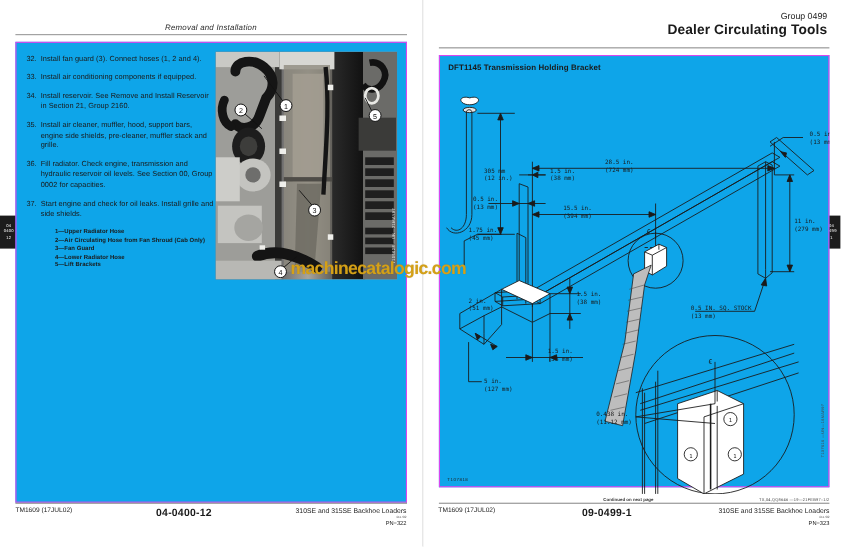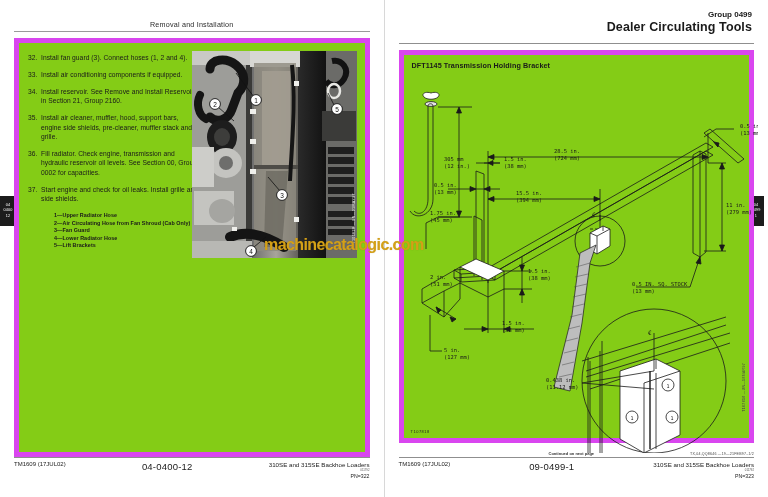--- a/index.html
+++ b/index.html
@@ -17,34 +17,34 @@
   
   .frame{position:absolute;left:14px;right:14px;top:10px;bottom:40px;}
 
   
   .runhead{
     position:absolute;left:0;right:0;top:0;height:22px;
     border-bottom:1px solid #9a9a9a;
     display:flex;align-items:flex-end;justify-content:center;
     padding-bottom:2px;box-sizing:border-box;
   }
-  .runhead span{font-size:7.2px;letter-spacing:.2px;color:#2b2b2b;margin-top:29px;}
+  .runhead span{font-style:italic;font-size:7.2px;letter-spacing:.2px;color:#2b2b2b;margin-top:29px;}
 
   .runhead-right{
     position:absolute;left:0;right:0;top:0;height:34px;
     border-bottom:1px solid #8f8f8f;
     box-sizing:border-box;text-align:right;padding-right:2px;
   }
-  .grp{font-size:8px;font-weight:bold;line-height:10px;display:block;}
+  .grp{font-size:8px;font-weight:normal;line-height:10px;display:block;}
   .grptitle{font-size:12.5px;font-weight:bold;line-height:14px;display:block;letter-spacing:.1px;}
 
   
   .bodybox{
     position:absolute;left:0;right:0;top:28px;bottom:0;
-    border:5px solid #d946ef;box-sizing:border-box;background:#84cc16;
+    border:1px solid #d946ef;box-sizing:border-box;background:#0ea5e9;
   }
   .bodybox.right{top:40px;bottom:14px;}
 
   
   .steps{position:absolute;left:9px;top:10px;width:172px;}
   .step{display:flex;margin-bottom:7.5px;}
   .step .num{width:13px;flex:0 0 13px;font-size:6.7px;line-height:9.4px;}
   .step .txt{font-size:6.7px;line-height:9.4px;letter-spacing:.05px;}
   .legend{margin-top:9px;padding-left:26px;}
   .legend div{font-size:5.4px;font-weight:bold;line-height:7.4px;letter-spacing:.05px;}
@@ -69,21 +69,21 @@
   .sidetab.l{left:0;top:196px;}
   .sidetab.r{right:4px;top:196px;}
 
   
   .footer{
     position:absolute;left:14px;right:14px;bottom:12px;height:28px;
     border-top:1px solid #8f8f8f;padding-top:3px;box-sizing:border-box;
     display:flex;align-items:flex-start;justify-content:space-between;
   }
   .f-left{font-size:6px;color:#222;}
-  .f-mid{font-size:9.5px;font-weight:normal;letter-spacing:.2px;}
+  .f-mid{font-size:9.5px;font-weight:bold;letter-spacing:.2px;}
   .f-right{text-align:right;}
   .f-right .mdl{font-size:6.2px;color:#222;display:block;}
   .f-right .lit{font-size:2.8px;color:#555;display:block;line-height:4px;}
   .f-right .pn{font-size:5.2px;color:#222;display:block;margin-top:1px;}
 
   .contnext{
     position:absolute;left:14px;right:14px;bottom:41px;
     display:flex;justify-content:space-between;align-items:baseline;
     font-size:4px;color:#333;
   }

